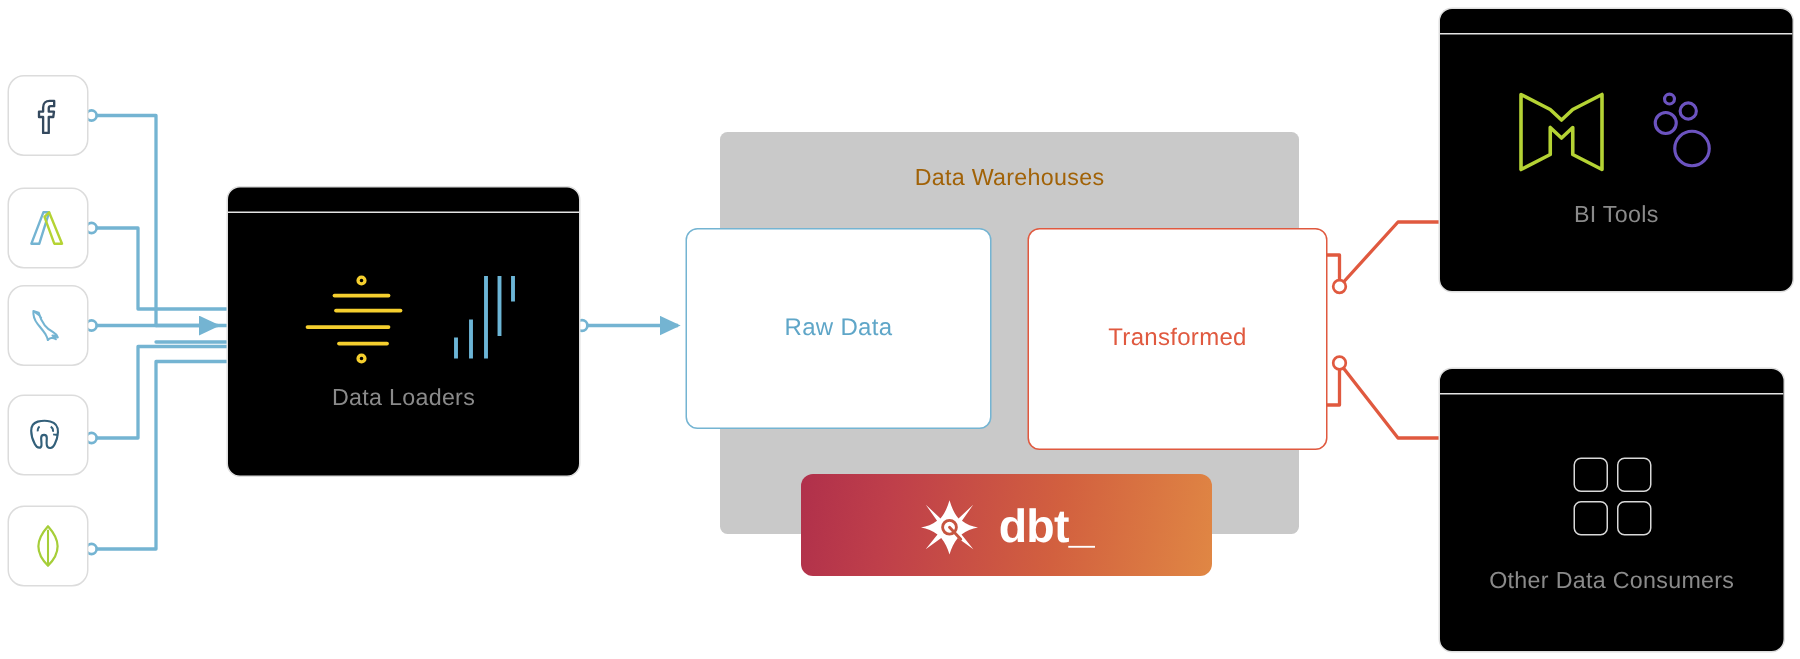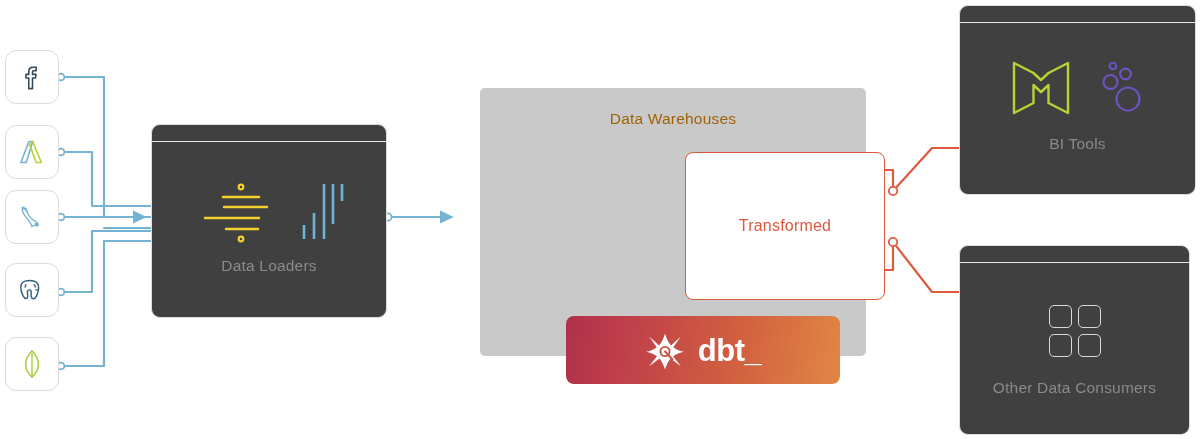--- a/index.html
+++ b/index.html
@@ -27,21 +27,21 @@
     background: #ffffff;
     box-sizing: border-box;
     display: flex;
     align-items: center;
     justify-content: center;
   }
 
   
   .win {
     box-sizing: border-box;
-    background: #404040;
+    background: #000000;
     border: 1.5px solid #dedede;
     border-radius: 9px;
     position: absolute;
     overflow: hidden;
     text-align: right;
   }
   .win-bar {
     height: 17px;
     border-bottom: 1.4px solid #e4e4e4;
     box-sizing: border-box;
@@ -104,21 +104,20 @@
   
   #dbt-banner {
     left: 534px; top: 316px;
     width: 274px; height: 68px;
     border-radius: 8px;
     background: linear-gradient(100deg, #b0304b 0%, #bf3f4a 22%, #d2603f 62%, #e08744 100%);
     display: flex;
     align-items: center;
     justify-content: center;
     gap: 13px;
-    margin-left: 32px;
   }
   #dbt-wordmark {
     color: #ffffff;
     font-size: 31px;
     font-weight: bold;
     letter-spacing: -.5px;
     line-height: 1;
   }
 
   
@@ -263,20 +262,21 @@
           </g>
         </svg>
       </div>
       <div class="win-caption" style="margin-top:12px;">Data Loaders</div>
     </div>
   </div>
 
   <div class="abs" id="warehouse-slab"></div>
   <div class="abs" id="warehouse-title">Data Warehouses</div>
 
+  <div class="abs stage-box" id="raw-data-box">Raw Data</div>
   <div class="abs stage-box" id="transformed-box">Transformed</div>
 
   <div class="abs" id="dbt-banner">
     <svg width="40" height="40" viewBox="0 0 40 40">
       <path d="M20 3.5 C21.4 8.2 23.1 12.4 26 15.6 L35.8 6.5 L28.3 17.2 C31.4 19.6 35.2 21.1 39 21.7 C34.9 22.5 31.2 24 28 26.3 L35.9 36.2 L25.5 28.6 C22.9 31.9 21.2 35.4 20 39.6 C18.8 35.4 17.1 31.9 14.5 28.6 L4.1 36.2 L12 26.3 C8.8 24 5.1 22.5 1 21.7 C4.8 21.1 8.6 19.6 11.7 17.2 L4.2 6.5 L14 15.6 C16.9 12.4 18.6 8.2 20 3.5 Z" fill="#ffffff"></path>
       <circle cx="20" cy="21.5" r="4.6" fill="none" stroke="#c6553f" stroke-width="1.9"></circle>
       <path d="M20 21.5 L27.5 29.5" fill="none" stroke="#c6553f" stroke-width="1.9" stroke-linecap="round"></path>
     </svg>
     <span id="dbt-wordmark">dbt_</span>
   </div>

